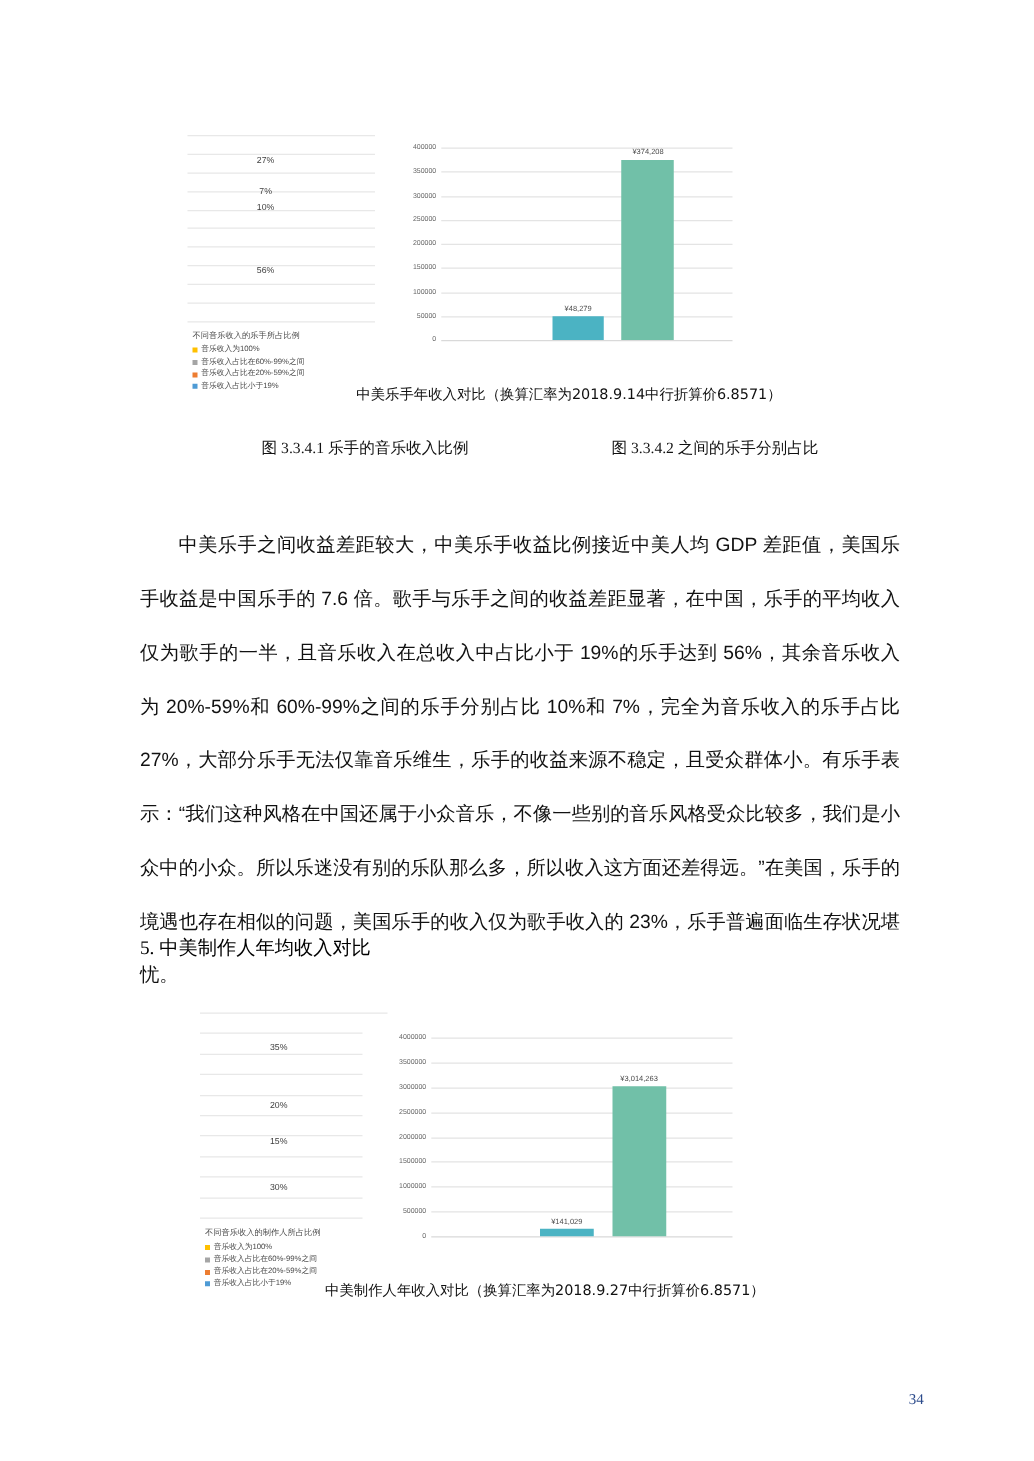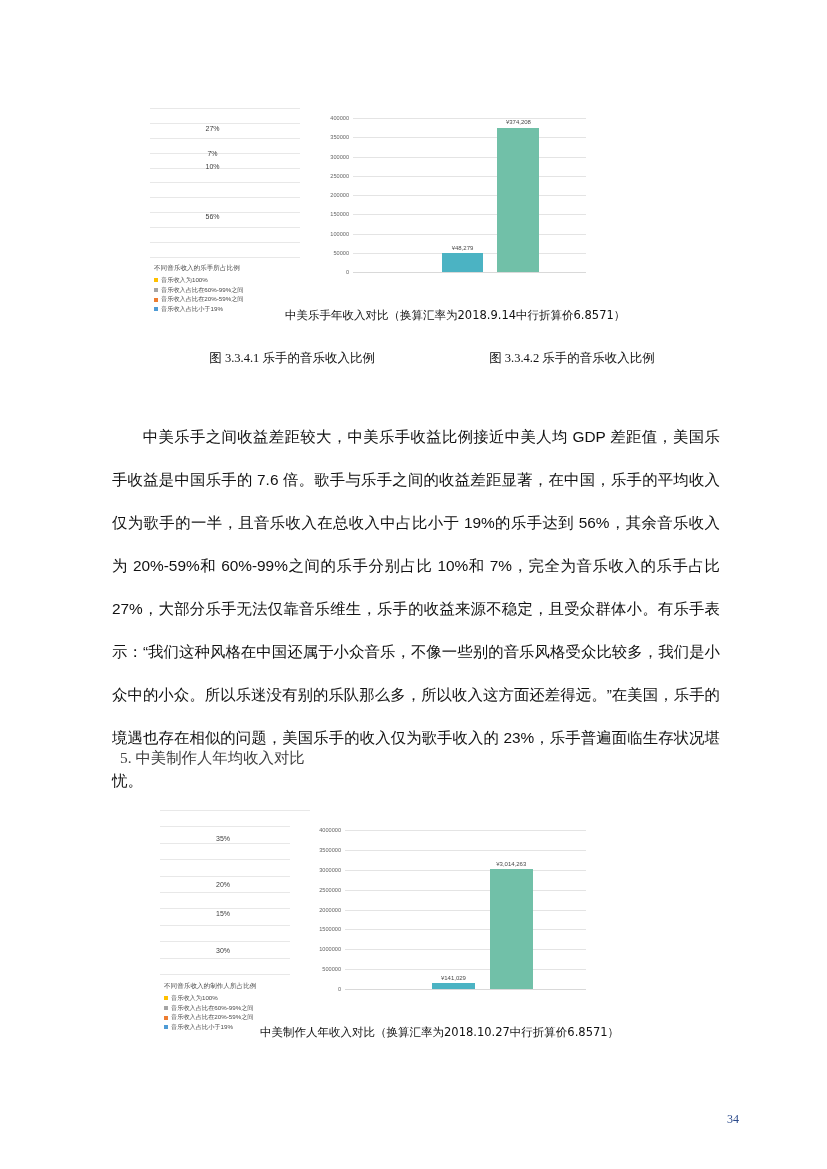--- a/index.html
+++ b/index.html
@@ -179,25 +179,25 @@
     font-size: 15.4px;
     line-height: 43px;
     color: #111;
     text-align: justify;
     text-justify: inter-ideograph;
     text-indent: 2em;
   }
 
   .section-heading {
     position: absolute;
-    left: 120px;
+    left: 112px;
     top: 748px;
     font-family: "Liberation Serif", "DejaVu Serif", serif;
     font-size: 15.4px;
-    color: #404040;
+    color: #000000;
   }
 
   
   .fig-row-2 {
     position: absolute;
     left: 160px;
     top: 810px;
     width: 560px;
     height: 260px;
   }
@@ -294,21 +294,21 @@
         </div>
       </div>
     </div>
 
     <div class="chart-caption" style="left:135px; top:200px;">中美乐手年收入对比（换算汇率为2018.9.14中行折算价6.8571）</div>
   </div>
 
   <div class="fig-labels">
     <span>图 3.3.4.1 乐手的音乐收入比例</span>
     <span class="fig-gap"></span>
-    <span>图 3.3.4.2 乐手的音乐收入比例</span>
+    <span>图 3.3.4.2 之间的乐手分别占比</span>
   </div>
 
   <p class="body-text">中美乐手之间收益差距较大，中美乐手收益比例接近中美人均 GDP 差距值，美国乐手收益是中国乐手的 7.6 倍。歌手与乐手之间的收益差距显著，在中国，乐手的平均收入仅为歌手的一半，且音乐收入在总收入中占比小于 19%的乐手达到 56%，其余音乐收入为 20%-59%和 60%-99%之间的乐手分别占比 10%和 7%，完全为音乐收入的乐手占比 27%，大部分乐手无法仅靠音乐维生，乐手的收益来源不稳定，且受众群体小。有乐手表示：“我们这种风格在中国还属于小众音乐，不像一些别的音乐风格受众比较多，我们是小众中的小众。所以乐迷没有别的乐队那么多，所以收入这方面还差得远。”在美国，乐手的境遇也存在相似的问题，美国乐手的收入仅为歌手收入的 23%，乐手普遍面临生存状况堪忧。</p>
 
   <div class="section-heading">5. 中美制作人年均收入对比</div>
 
   <div class="fig-row-2">
 
     <div class="stacked-chart" style="left:0px; top:0px; width:150px; height:250px;">
       <div class="stacked-plot" style="height:165px;">
@@ -377,20 +377,20 @@
         </div>
         <div class="bar" style="left:36%; width:18%; height:3.53%; background:#4BB3C3;">
           <span class="bar-val">¥141,029</span>
         </div>
         <div class="bar" style="left:60%; width:18%; height:75.36%; background:#71C0A8;">
           <span class="bar-val">¥3,014,263</span>
         </div>
       </div>
     </div>
 
-    <div class="chart-caption" style="left:100px; top:215px;">中美制作人年收入对比（换算汇率为2018.10.27中行折算价6.8571）</div>
+    <div class="chart-caption" style="left:100px; top:215px;">中美制作人年收入对比（换算汇率为2018.9.27中行折算价6.8571）</div>
   </div>
 
   <div class="page-number">
     <span class="pn-b">34</span>
   </div>
 
 </div>
 
 </body></html>

